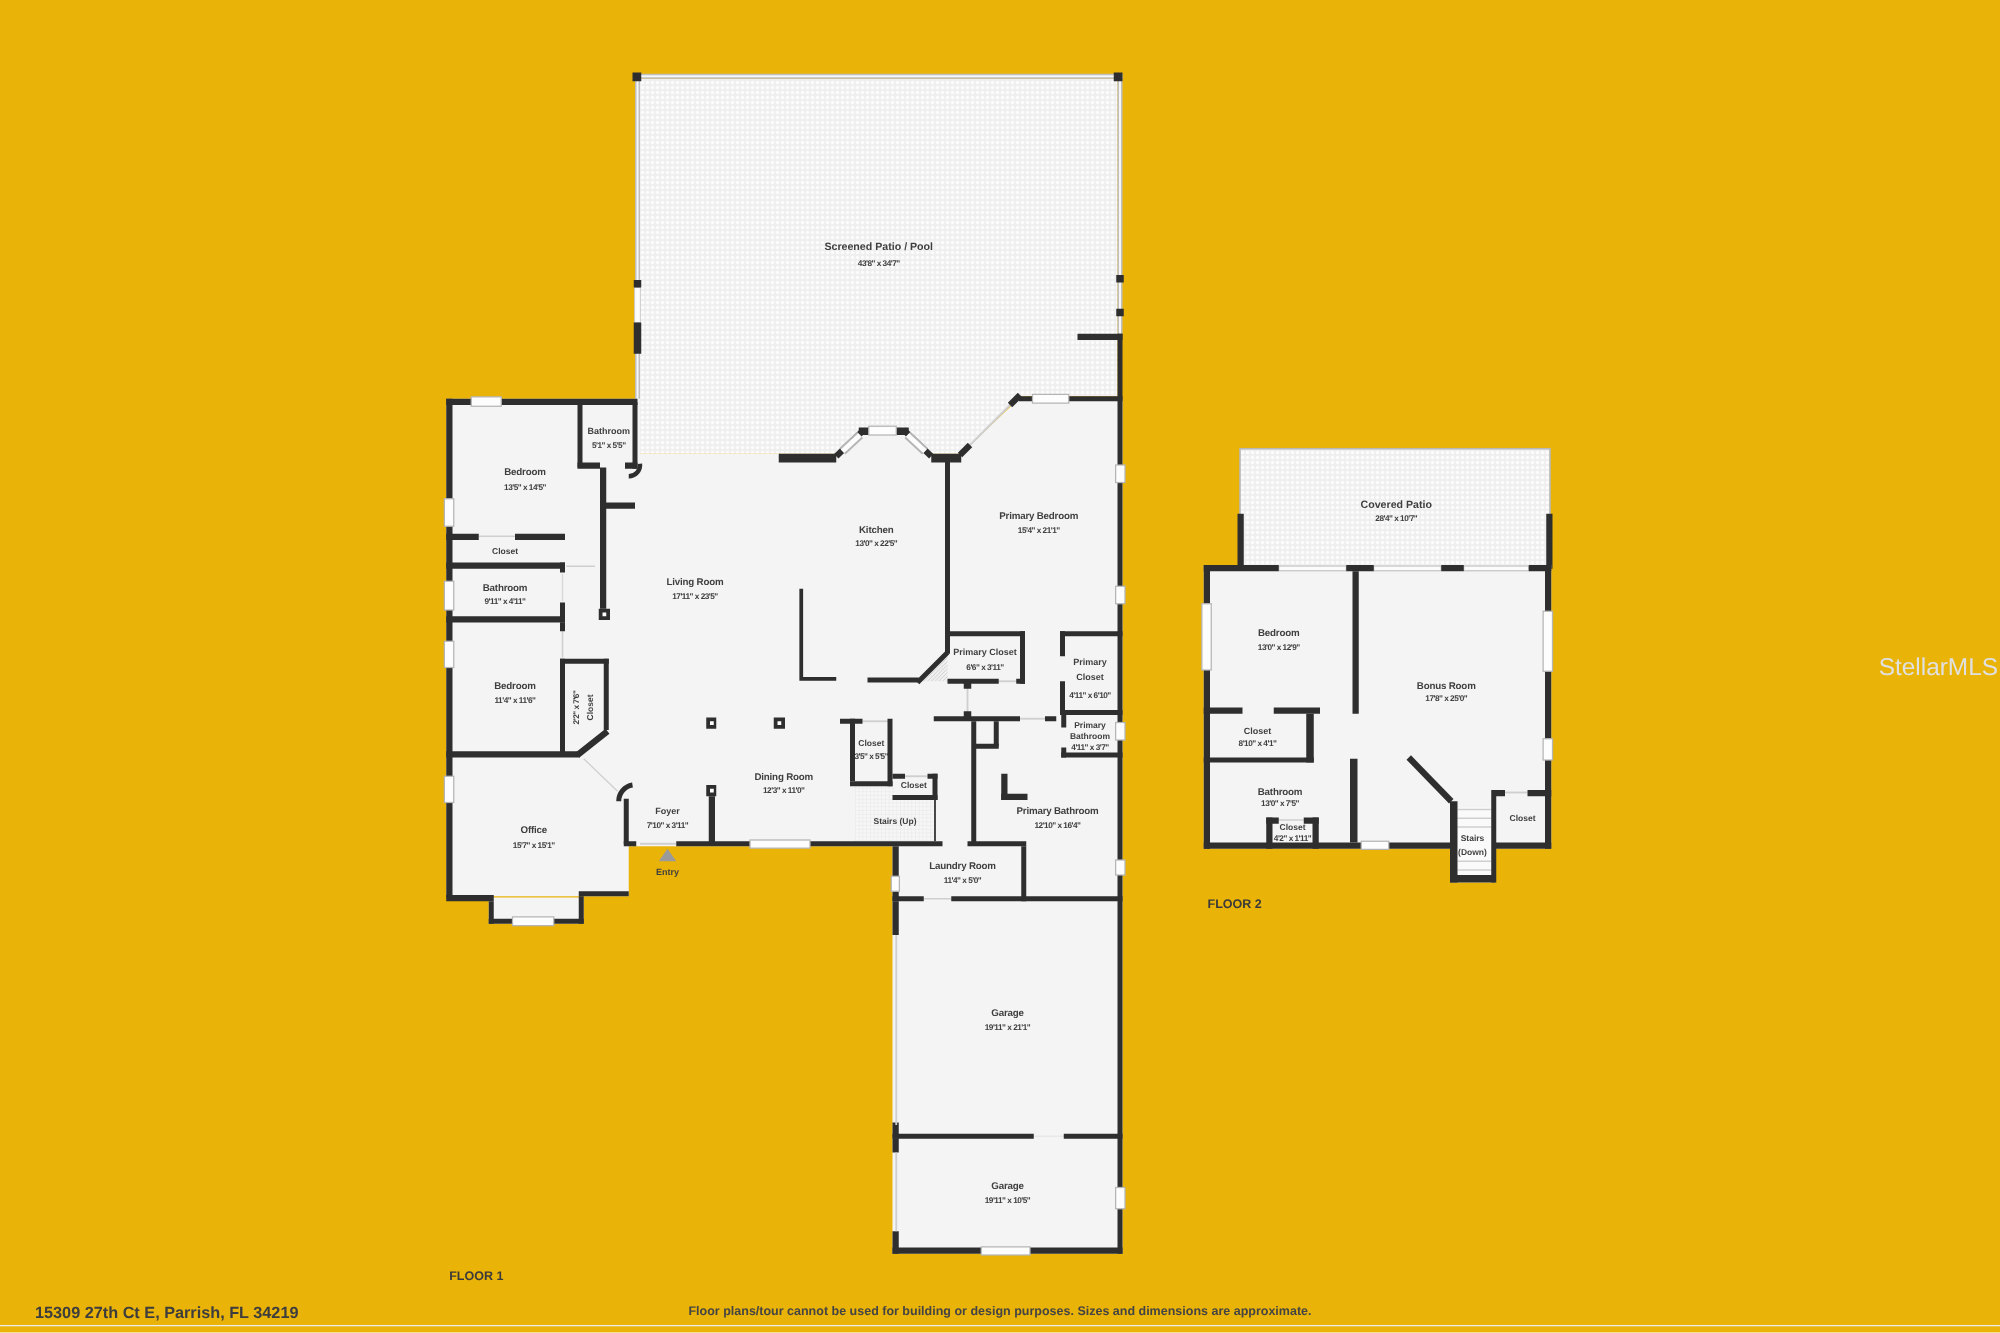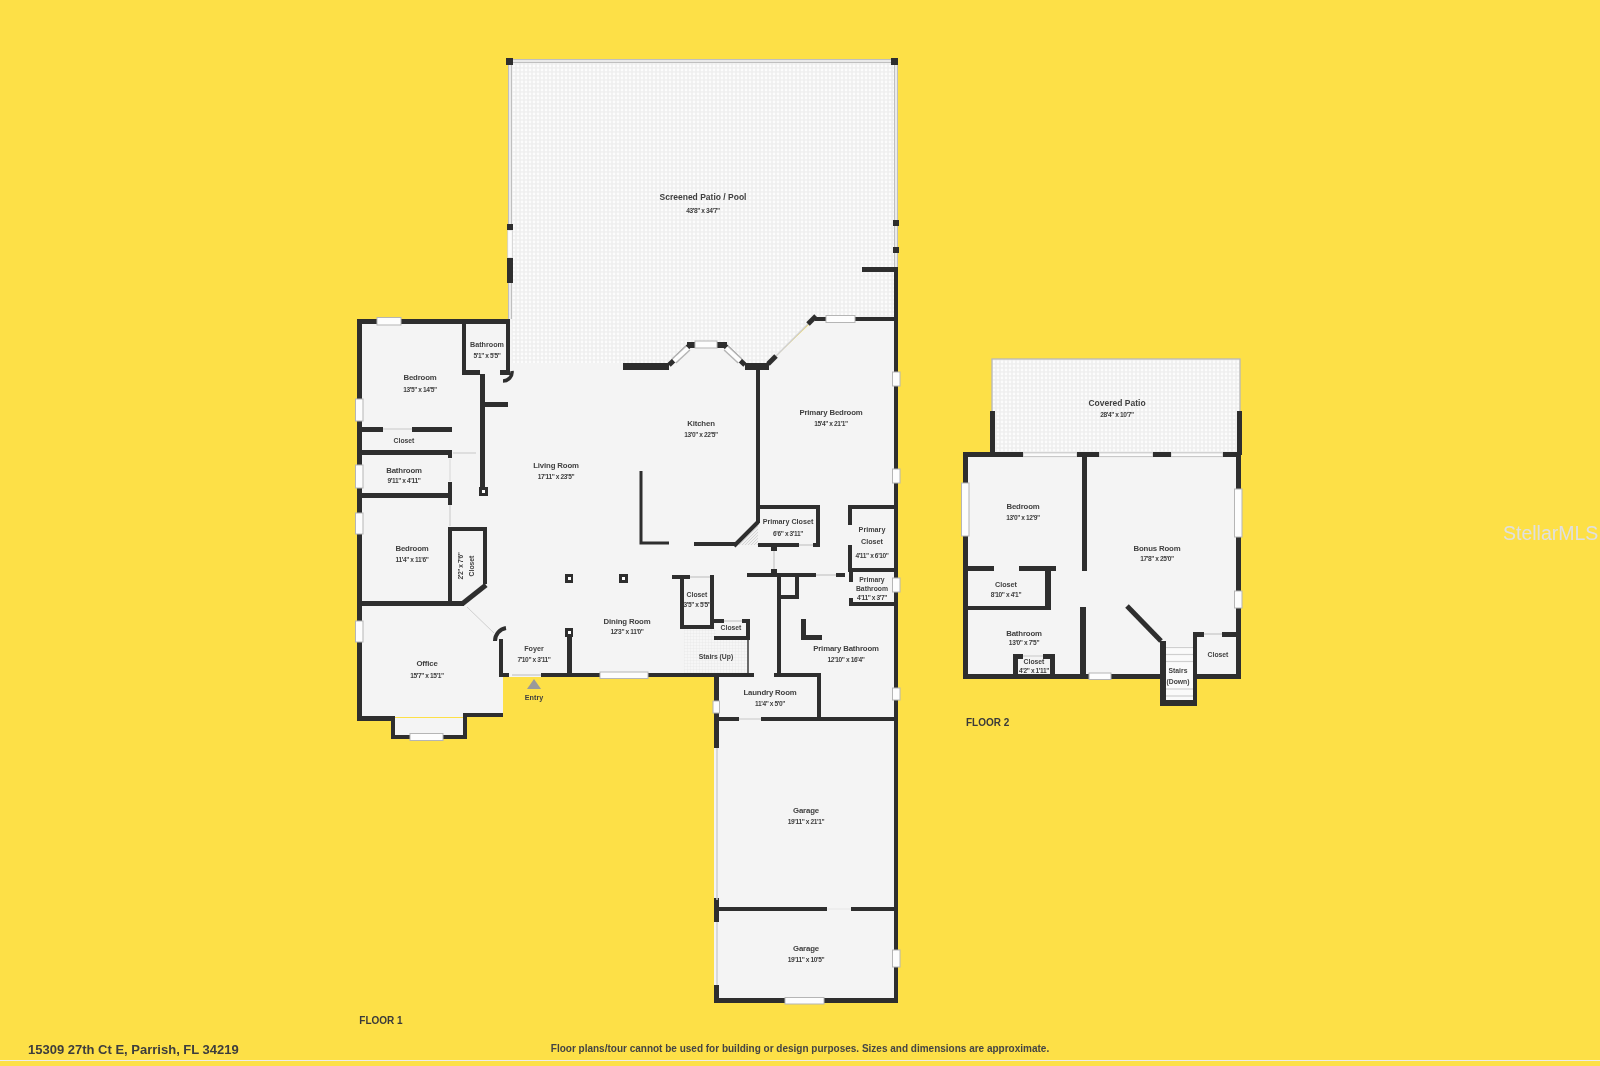--- a/index.html
+++ b/index.html
@@ -1,16 +1,16 @@
 <!DOCTYPE html>
 <html><head>
 <meta charset="utf-8">
 <style>
 html,body{margin:0;padding:0;background:#fff;}
-#page{width:1600px;height:1066px;position:relative;overflow:hidden;background:#fde047;
+#page{width:1600px;height:1066px;position:relative;overflow:hidden;background:#eab308;
 font-family:"Liberation Sans", sans-serif;text-decoration:underline;}
 text{font-family:"Liberation Sans", sans-serif;fill:#3f3f3f;font-weight:bold;}
 .rn{font-size:7.8px;letter-spacing:-0.15px;}
 .dm{font-size:6.6px;letter-spacing:-0.4px;}
 .sm{font-size:7.2px;}
 .cl{font-size:6.8px;}
 .pt{font-size:8.5px;}
 </style>
 </head>
 <body>

